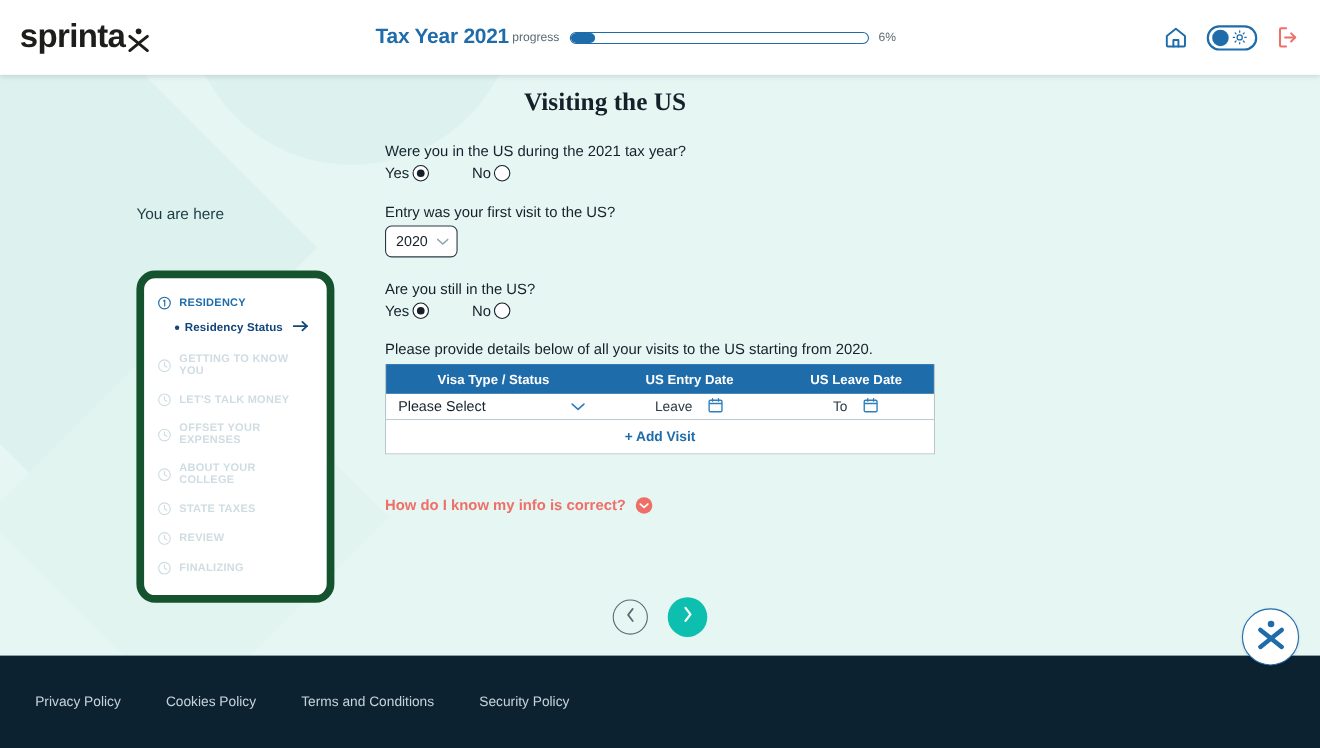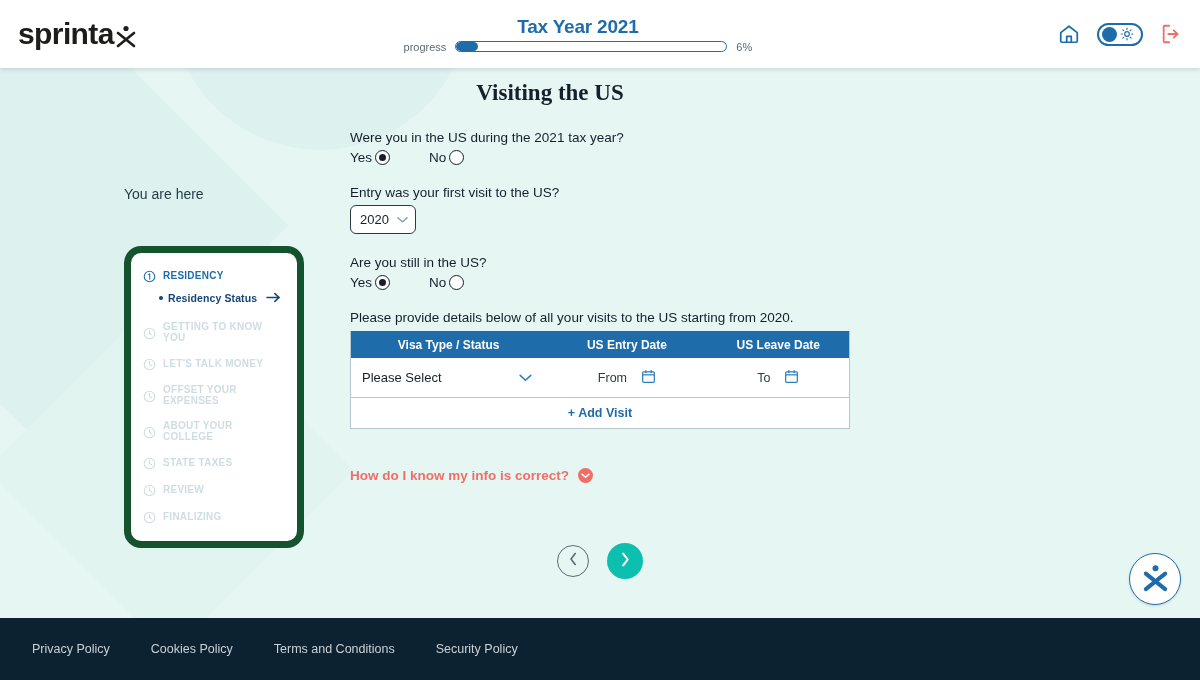--- a/index.html
+++ b/index.html
@@ -60,21 +60,21 @@
     font-size: 30px;
     font-weight: 700;
     letter-spacing: -0.6px;
     color: #1d1d1b;
   }
   .logo-x { position: relative; width: 24px; height: 30px; margin-left: -2px; }
 
   .header-center {
     flex: 1;
     display: flex;
-    flex-direction: column;
+    flex-direction: row;
     align-items: center;
     justify-content: center;
     gap: 3px;
     margin-left: -40px;
   }
   .tax-year {
     font-size: 19px;
     font-weight: 700;
     color: #1f6cab;
     letter-spacing: -0.2px;
@@ -216,21 +216,21 @@
   .vt-head div {
     color: #ffffff;
     font-size: 12px;
     font-weight: 700;
     text-align: center;
   }
   .vt-c1 { width: 196px; }
   .vt-c2 { width: 162px; }
   .vt-c3 { width: 142px; }
 
-  .vt-row { display: flex; height: 40px; align-items: center; border-bottom: 1px solid #b9c6cc; }
+  .vt-row { display: flex; height: 24px; align-items: center; border-bottom: 1px solid #b9c6cc; }
   .vt-cell-select {
     width: 196px;
     display: flex; align-items: center; justify-content: space-between;
     padding: 0 14px 0 11px;
     font-size: 13px; color: #15202b;
     cursor: pointer;
   }
   .vt-cell-date {
     display: flex; align-items: center; justify-content: center;
     gap: 14px;
@@ -293,21 +293,21 @@
     display: flex; align-items: center; justify-content: center;
     z-index: 6;
     cursor: pointer;
     box-shadow: 0 1px 3px rgba(0,0,0,0.12);
   }
 
   
   .footer {
     position: absolute;
     left: 0; right: 0; bottom: 0;
-    height: 62px;
+    height: 84px;
     background: #0c2231;
     display: flex;
     align-items: center;
     padding: 0 32px;
     z-index: 5;
   }
   .footer-links { display: flex; gap: 41px; }
   .footer-link { font-size: 12.5px; color: #c8d2d8; cursor: pointer; }
   .footer-right { margin-left: auto; display: flex; align-items: center; gap: 22px; }
   .copyright { font-size: 12.5px; color: #c8d2d8; }
@@ -523,21 +523,21 @@
           <div class="vt-cell-select">
             <span>Please Select</span>
             <span>
               <svg width="13" height="8" viewBox="0 0 14 9" fill="none" stroke="#2f7fbd" stroke-width="1.7" stroke-linecap="round" stroke-linejoin="round">
                   <path d="M1 1.5 L7 7 L13 1.5"></path>
                 </svg>
             </span>
           </div>
 
           <div class="vt-cell-date vt-c2">
-            <span>From</span>
+            <span>Leave</span>
             <span>
               <svg width="15" height="15" viewBox="0 0 18 18" fill="none" stroke="#2f7fbd" stroke-width="1.5">
                 <rect x="2" y="3.5" width="14" height="12.5" rx="1.4"></rect>
                 <path d="M2 7 H16" stroke-width="1.5"></path>
                 <path d="M5.8 1.8 V4.4 M12.2 1.8 V4.4" stroke-linecap="round"></path>
               </svg>
             </span>
           </div>
 
           <div class="vt-cell-date vt-c3">

